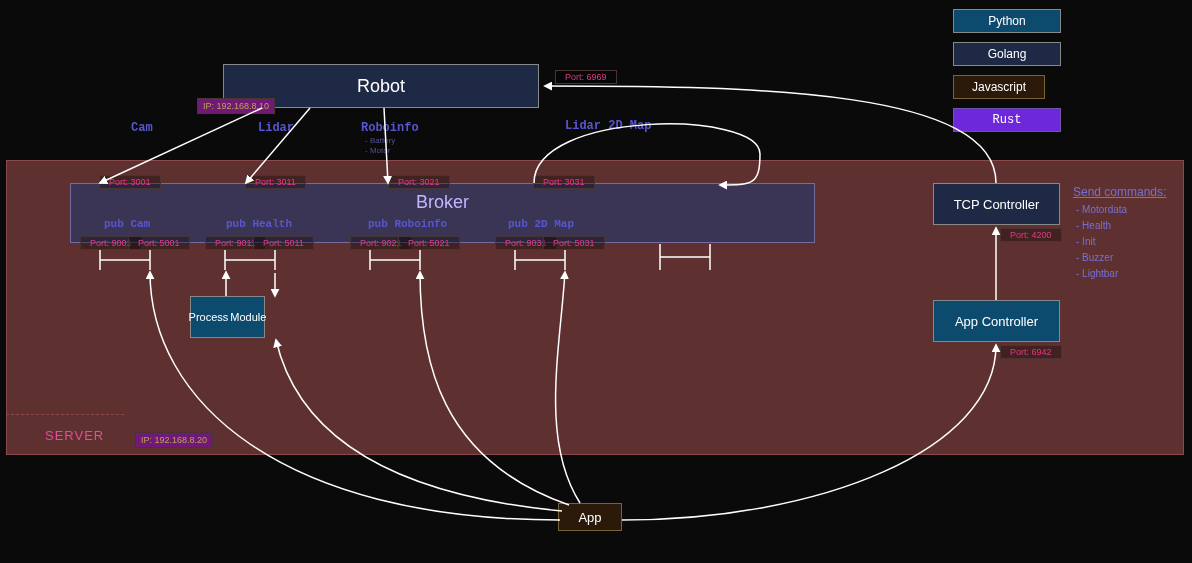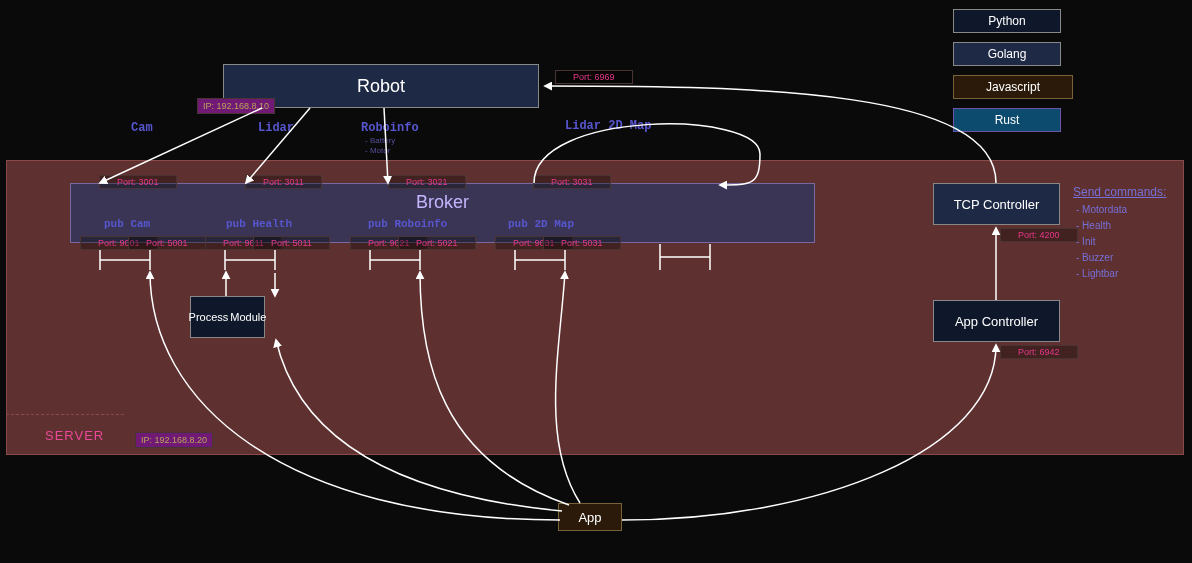--- a/index.html
+++ b/index.html
@@ -15,44 +15,44 @@
     position: absolute;
     border: 1px solid #888;
     display: flex;
     align-items: center;
     justify-content: center;
     color: #fff;
     font-size: 14px;
     text-align: center;
   }
   .dark-blue { background: #1e2a45; }
-  .black { background: #0f172a; }
+  .black { background: #0c4a6e; }
   .brown { background: #2b1a0a; border-color: #786339; }
-  .purple { background: #0c4a6e; border-color: #6e55a9; }
+  .purple { background: #6d28d9; border-color: #6e55a9; font-family: Liberation Mono, monospace; }
   .server-bg {
     position: absolute;
     background: #5f3030;
     border: 1px solid #8a4a4a;
     left: 6px; top: 160px;
     width: 1178px; height: 295px;
   }
   .broker {
     position: absolute;
     left: 70px; top: 183px;
     width: 745px; height: 60px;
     background: #3b3555;
     border: 1px solid #766a9e;
   }
   .label { position: absolute; font-size: 12px; color: #5856cf; font-weight: bold; font-family: Liberation Mono, monospace; }
   .portlabel {
     position: absolute;
     font-size: 9px;
     color: #e63889;
     border: 1px solid #4a3333;
-    padding: 1px 17px;
+    padding: 1px 9px;
     background: rgba(0,0,0,0.3);
   }
   .iplabel {
     position: absolute;
     font-size: 9px;
     color: #bba35a;
     border: 1px solid #4a3333;
     background: #701a75;
     padding: 2px 5px;
   }
@@ -139,21 +139,21 @@
 <div class="box dark-blue" style="left:933px;top:183px;width:127px;height:42px;font-size:13px">TCP Controller</div>
 <div class="portlabel" style="left:1000px;top:228px">Port: 4200</div>
 
 <div class="box black" style="left:933px;top:300px;width:127px;height:42px;font-size:13px">App Controller</div>
 <div class="portlabel" style="left:1000px;top:345px">Port: 6942</div>
 
 <div class="box brown" style="left:558px;top:503px;width:64px;height:28px;font-size:13px">App</div>
 
 <div class="box black" style="left:953px;top:9px;width:108px;height:24px;font-size:12px">Python</div>
 <div class="box dark-blue" style="left:953px;top:42px;width:108px;height:24px;font-size:12px">Golang</div>
-<div class="box brown" style="left:953px;top:75px;width:120px;height:24px;font-size:12px">Javascript</div>
+<div class="box brown" style="left:953px;top:75px;width:92px;height:24px;font-size:12px">Javascript</div>
 <div class="box purple" style="left:953px;top:108px;width:108px;height:24px;font-size:12px">Rust</div>
 
 <div class="send-cmd-title">Send commands:</div>
 <div class="send-cmd-list" style="top:202px">- Motordata</div>
 <div class="send-cmd-list" style="top:218px">- Health</div>
 <div class="send-cmd-list" style="top:234px">- Init</div>
 <div class="send-cmd-list" style="top:250px">- Buzzer</div>
 <div class="send-cmd-list" style="top:266px">- Lightbar</div>
 
 <svg class="overlay">

